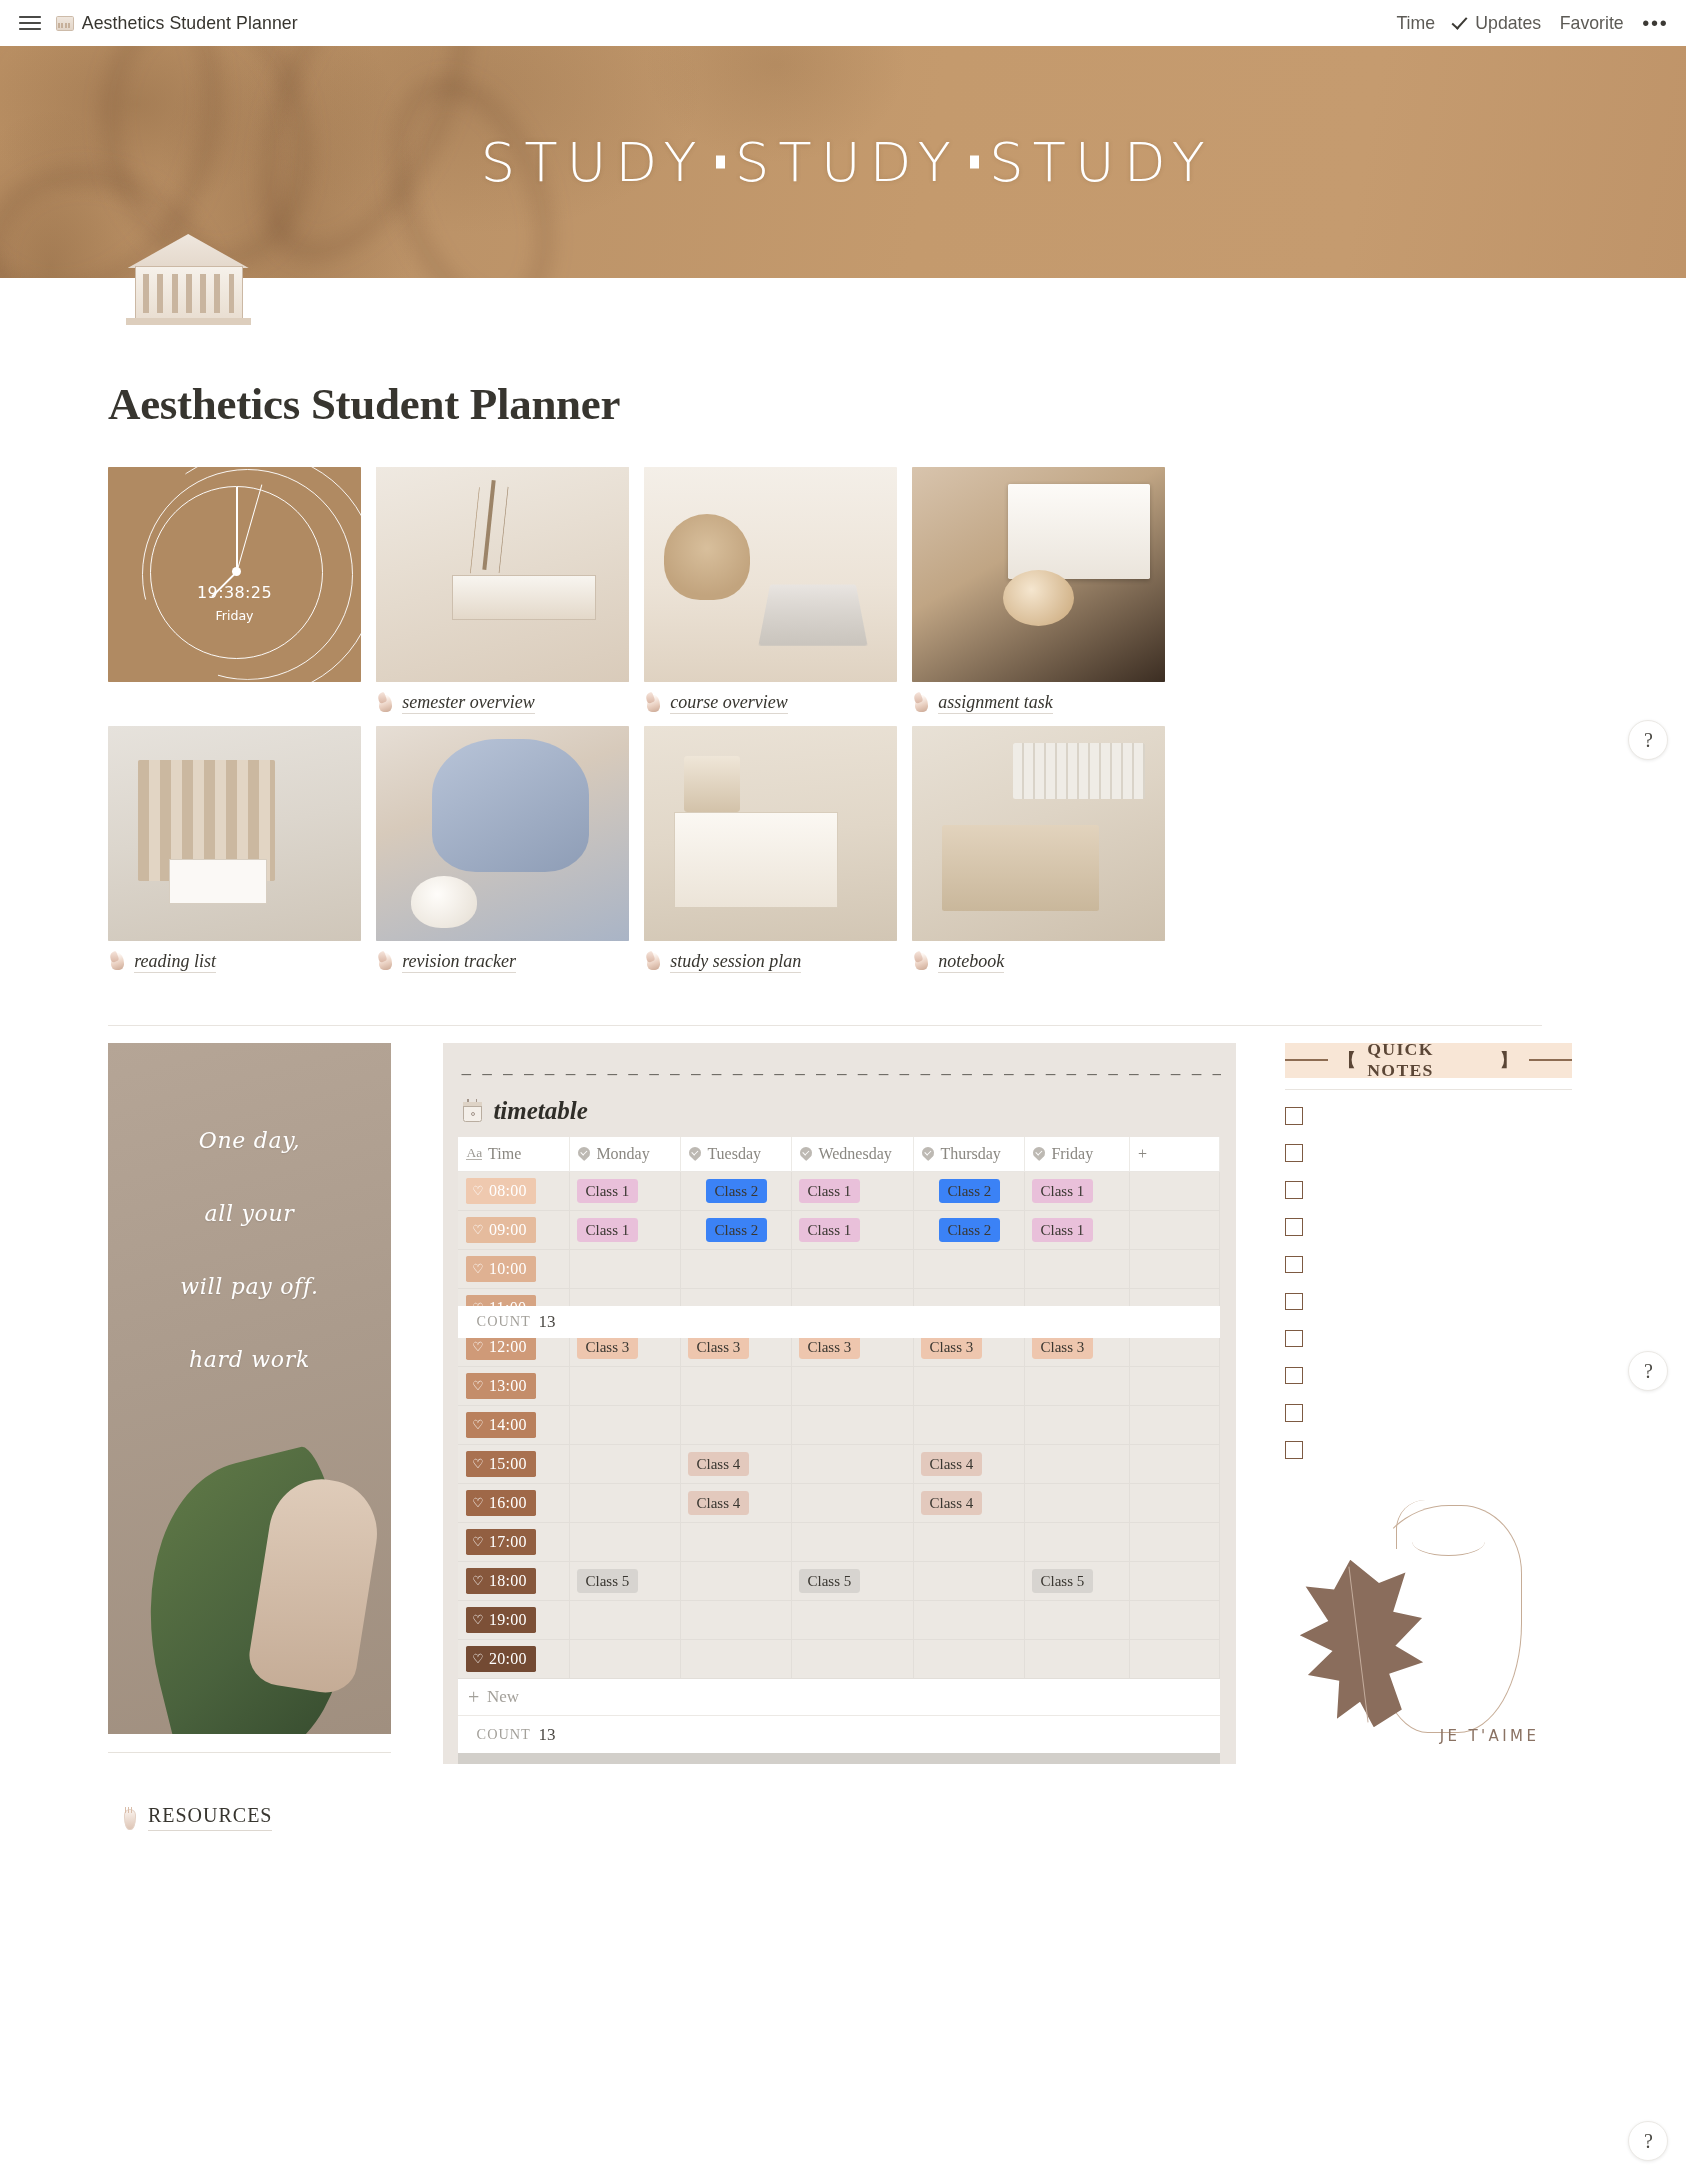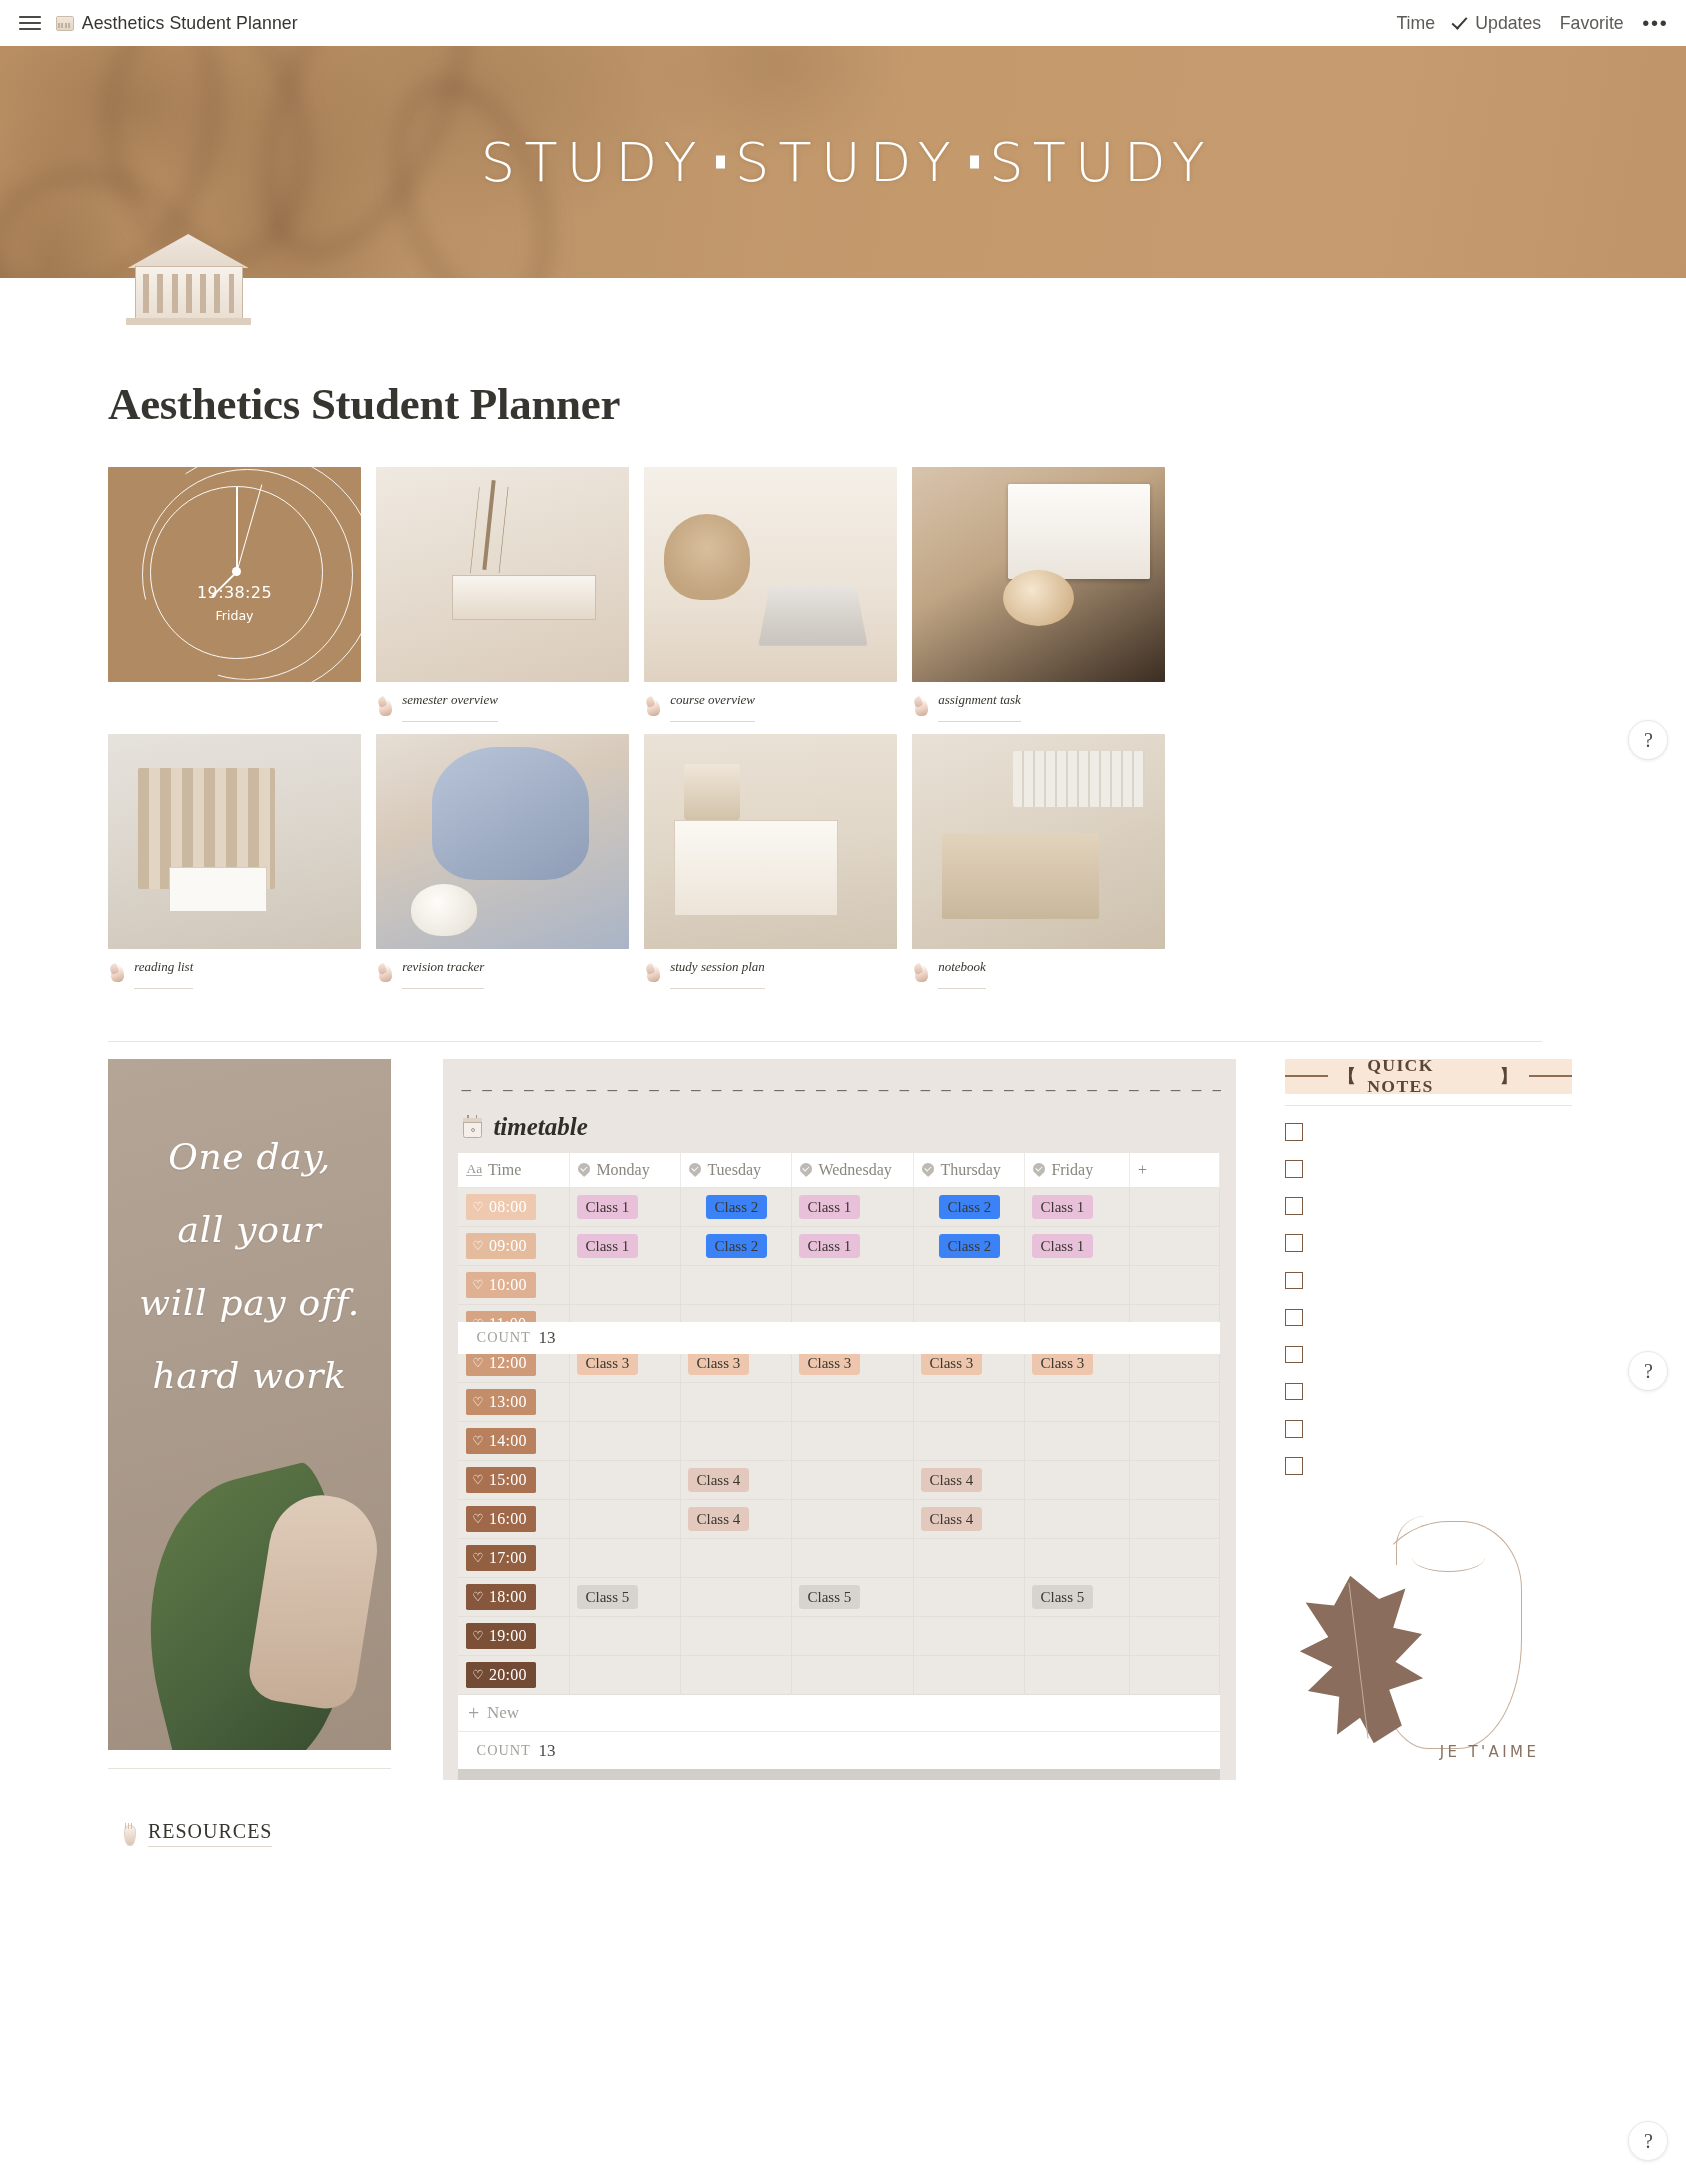--- a/index.html
+++ b/index.html
@@ -109,22 +109,22 @@
   .g-img { width: 253px; height: 215px; border-radius: 0.8px; overflow:hidden; position:relative; }
   .g-cap { display:flex; align-items:center; gap: 7.6px; margin-top: 10px; }
   .g-cap .shell { width:18.6px; height:20px; flex:0 0 18.6px; position:relative; }
   .shell::before{ content:""; position:absolute; left:3.4px; top:1.7px; width:12.6px; height:17px;
      background: linear-gradient(160deg,#fdf6f1 20%, #e9cfc0 60%, #caa793 100%);
      border-radius: 60% 60% 45% 45% / 70% 70% 40% 40%; }
   .shell::after{ content:""; position:absolute; left:1.7px; top:0; width:7.6px; height:10px;
      background: linear-gradient(200deg,#f7e6dd, #d8b4a2); border-radius: 70% 20% 40% 40%; transform: rotate(-22deg); }
   .g-cap .lbl {
     font-family: "Liberation Serif", serif;
-    font-style: italic; font-size: 13px; color: #37352f;
-    border-bottom: 1.3px solid #ddd7d0; padding-bottom: 13px;
+    font-style: italic; font-size: 18px; color: #37352f;
+    border-bottom: 1.3px solid #ddd7d0; padding-bottom: 0;
   }
 
   
   .clock {
     width:100%; height:100%;
     background: #b08a62;
     position: relative; overflow:hidden;
   }
   .clk-ring { position:absolute; border-radius:50%; border:1.7px solid rgba(255,255,255,.95); }
   .r-main   { width:173px; height:173px; left:42px;  top:18.6px; }
@@ -179,21 +179,21 @@
   .col-quote { width: 283px; }
   .quote-img {
     width: 283px; height: 691px;
     background: linear-gradient(165deg,#b5a596 0%, #ab9b8c 45%, #a08f7f 100%);
     position: relative; overflow:hidden;
   }
   .q-text {
     position:absolute; left:0; right:0; top: 61px;
     text-align:center; color:#fff;
     font-family:"DejaVu Serif", serif; font-style: italic;
-    font-size: 36px; line-height: 73px; letter-spacing: 0.7px;
+    font-size: 22px; line-height: 73px; letter-spacing: 0.7px;
     text-shadow: 0 0.8px 1.7px rgba(0,0,0,.10);
   }
   .q-leaf {
     position:absolute; left:37px; bottom:-25px; width:211px; height:295px;
     background: linear-gradient(150deg,#5f7a45,#46603a 55%,#2f4529);
     border-radius: 60% 8% 62% 12% / 66% 22% 70% 16%;
     transform: rotate(-14deg);
     opacity:.96;
   }
   .q-hand {

